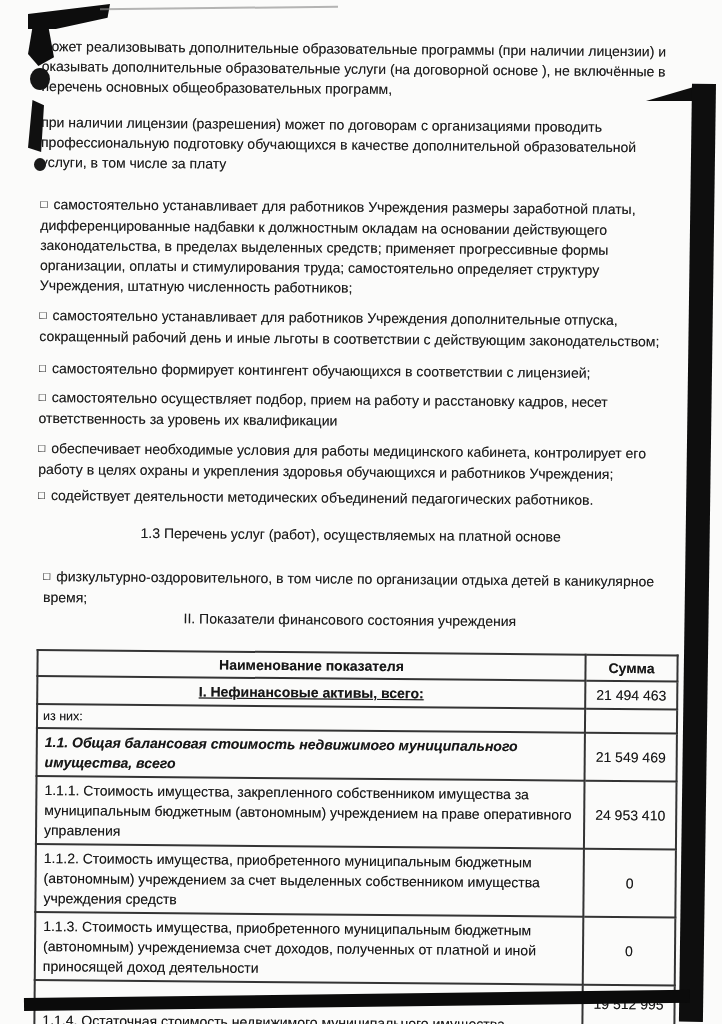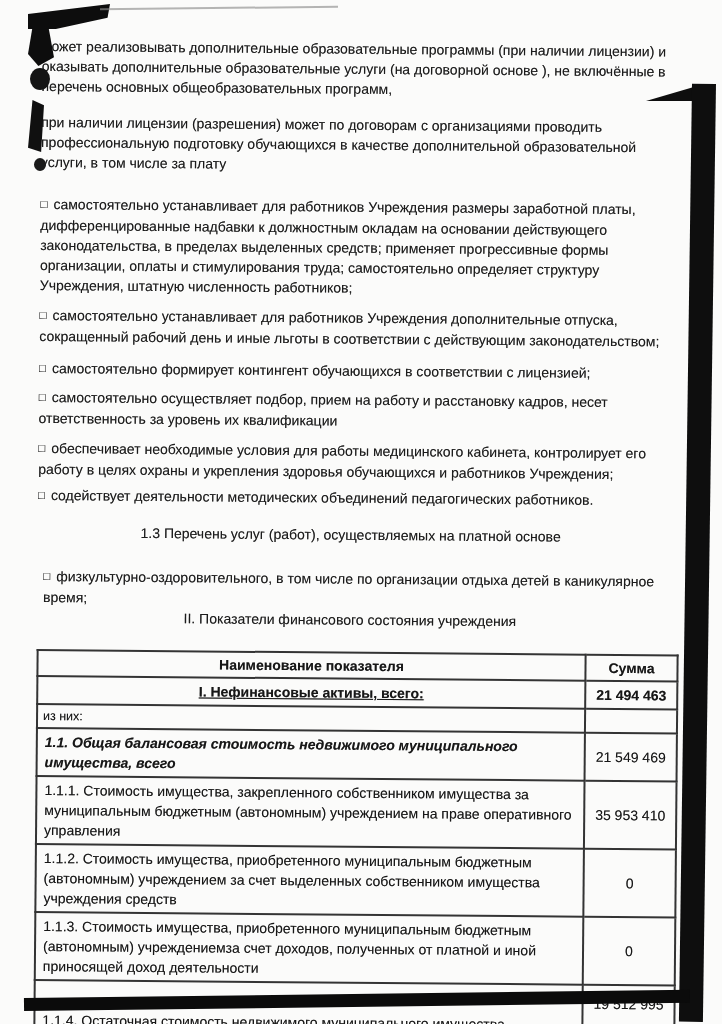--- a/index.html
+++ b/index.html
@@ -34,21 +34,21 @@
   table.fin{
     width:640px;border-collapse:collapse;table-layout:fixed;
     font-size:14px;color:#171717;
   }
   table.fin td{border:2px solid #343434;padding:3px 7px;vertical-align:middle;background:transparent;}
   .c-name{width:548px;}
   .c-val{width:92px;}
   td.val{text-align:center;}
   tr.r-head td{font-weight:bold;text-align:center;padding:2px 4px;}
   tr.r-total td.name{font-weight:bold;text-decoration:underline;text-align:center;padding:1px 4px;}
-  tr.r-total td.val{font-weight:bold;}
+  tr.r-total td.val{font-weight:normal;}
   tr.r-iznih td.name{font-size:12.5px;padding:1px 5px;}
   tr.r-iznih td{height:14px;}
   tr.r-11 td.name, tr.r-12 td.name{font-weight:bold;font-style:italic;}
   tr.r-111 td, tr.r-112 td, tr.r-113 td{height:56px;}
   tr.r-114 td.name{vertical-align:bottom;height:46px;padding-bottom:4px;}
   tr.r-114 td.val{vertical-align:top;padding-top:8px;}
   
   .art{position:absolute;z-index:3;background:#0d0d0d;}
   .art-hook{left:28px;top:4px;width:82px;height:25px;
     clip-path:polygon(0 40%,100% 0,97% 55%,34% 100%,0 100%);}
@@ -129,21 +129,21 @@
     <tr class="r-iznih">
       <td class="name">из них:</td>
       <td class="val"></td>
     </tr>
     <tr class="r-11">
       <td class="name">1.1. Общая балансовая стоимость недвижимого муниципального имущества, всего</td>
       <td class="val">21 549 469</td>
     </tr>
     <tr class="r-111">
       <td class="name">1.1.1. Стоимость имущества, закрепленного собственником имущества за муниципальным бюджетным (автономным) учреждением на праве оперативного управления</td>
-      <td class="val">35 953 410</td>
+      <td class="val">24 953 410</td>
     </tr>
     <tr class="r-112">
       <td class="name">1.1.2. Стоимость имущества, приобретенного муниципальным бюджетным (автономным) учреждением за счет выделенных собственником имущества учреждения средств</td>
       <td class="val">0</td>
     </tr>
     <tr class="r-113">
       <td class="name">1.1.3. Стоимость имущества, приобретенного муниципальным бюджетным (автономным) учреждениемза счет доходов, полученных от платной и иной приносящей доход деятельности</td>
       <td class="val">0</td>
     </tr>
     <tr class="r-114">

